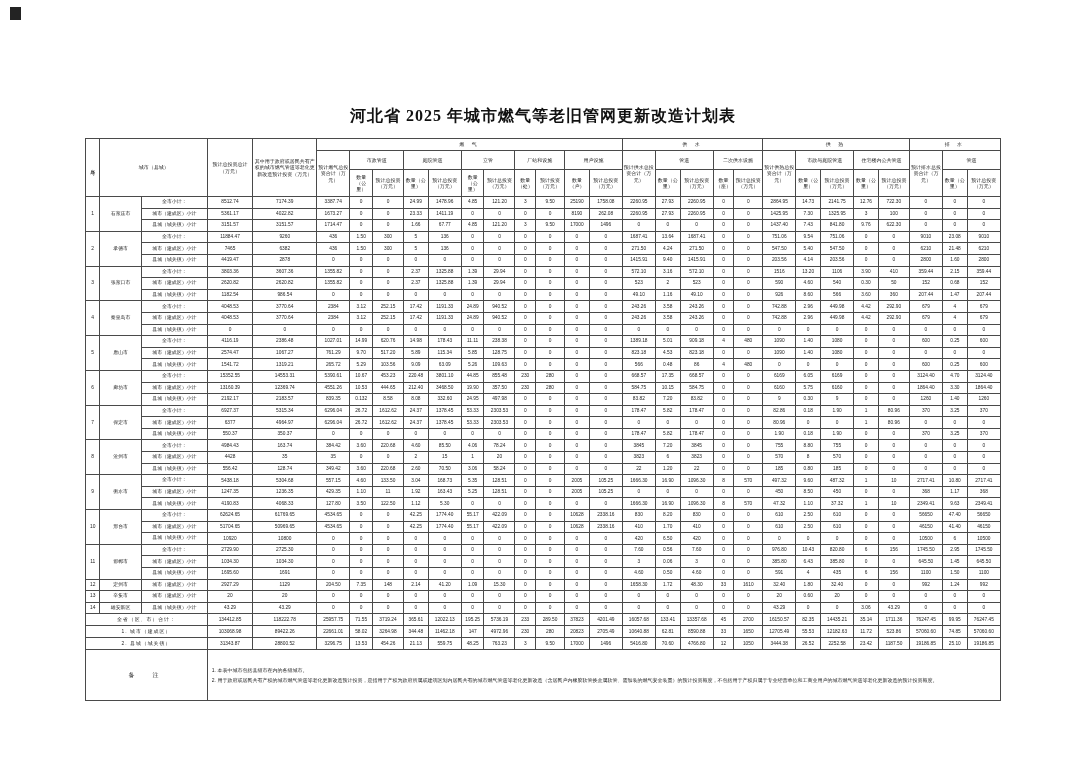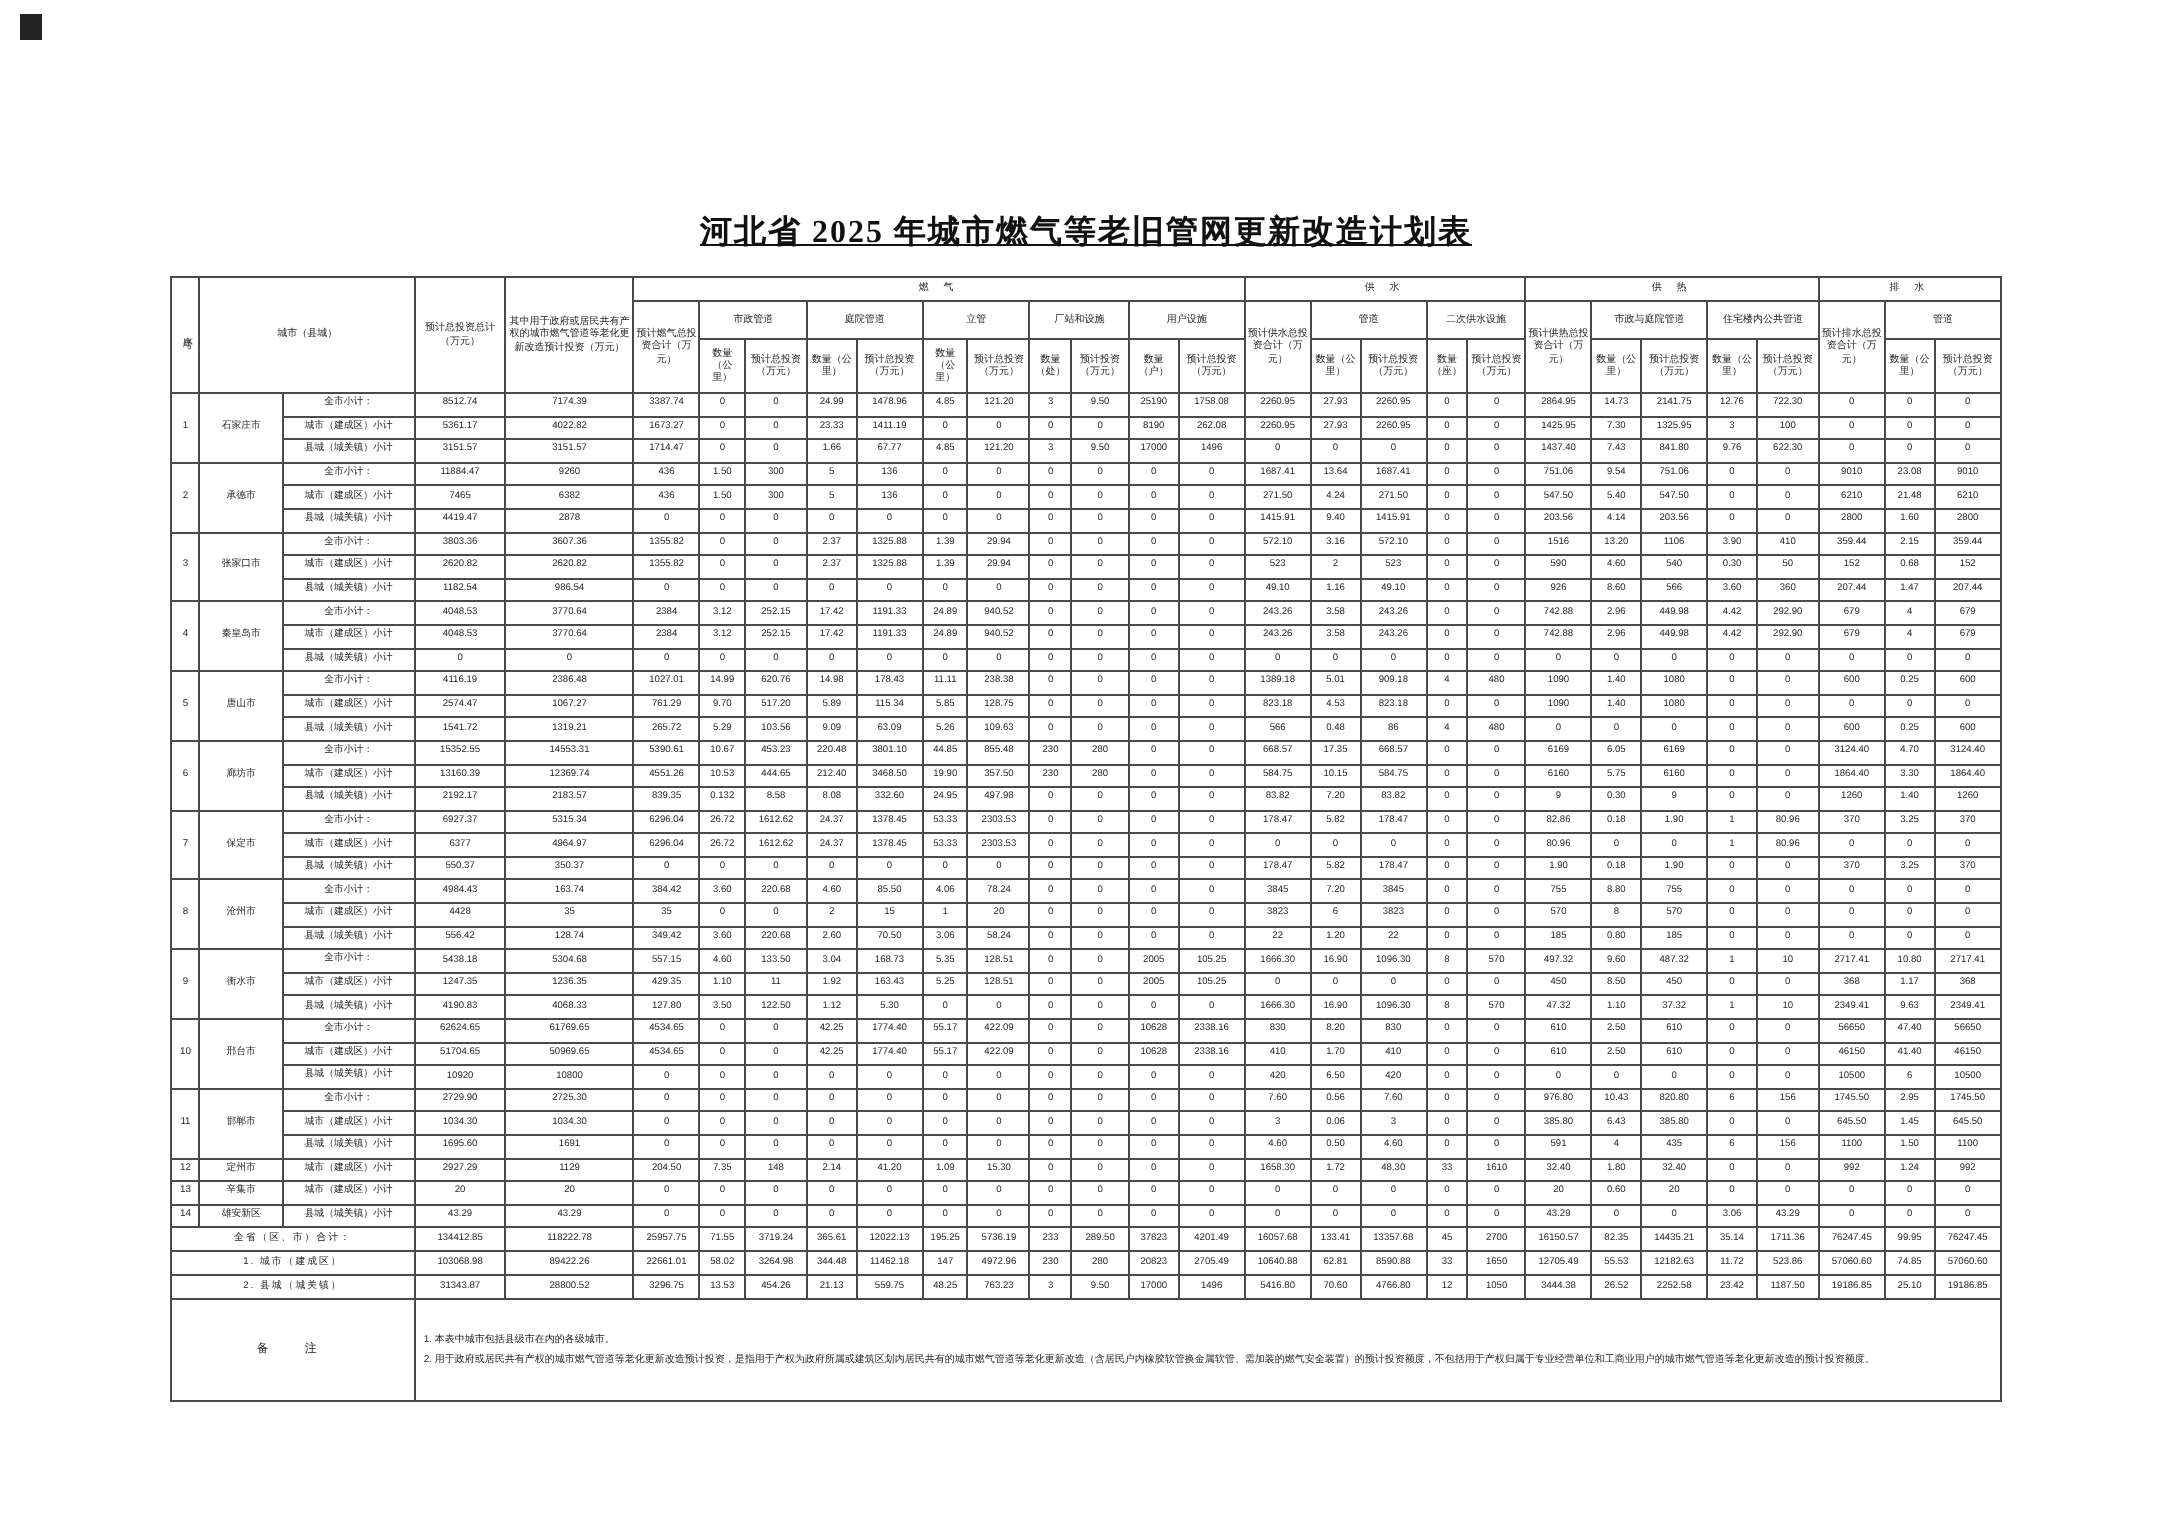--- a/index.html
+++ b/index.html
@@ -1,20 +1,20 @@
 <!DOCTYPE html>
 <html><head>
 <meta charset="utf-8">
 <style>
   html,body{margin:0;padding:0;}
   body{width:1080px;height:764px;background:#ffffff;position:relative;
        font-family:"Liberation Sans",sans-serif;color:#1c1c1c;}
   .corner-mark{position:absolute;left:10px;top:7px;width:11px;height:13px;background:#232323;}
   .page-title{position:absolute;top:106px;left:85px;width:916px;text-align:center;
-      font-family:"Liberation Serif",serif;font-weight:bold;font-size:16px;letter-spacing:1px;color:#111;text-decoration:underline;}
+      font-family:"Liberation Serif",serif;font-weight:bold;font-size:16px;letter-spacing:1px;color:#111;}
   table.plan{position:absolute;top:138px;left:85px;width:916px;border-collapse:collapse;
       table-layout:fixed;border:1.4px solid #3a3a3a;}
   th,td{border:0.8px solid #4a4a4a;padding:0 1px;font-weight:normal;text-align:center;
       vertical-align:middle;font-size:4.9px;line-height:1.25;color:#242424;overflow:hidden;
       word-break:break-all;}
   thead th{font-size:5px;background:#fff;}
   thead tr.grp th{height:11px;letter-spacing:3px;}
   thead tr.sub th{height:18px;}
   thead tr.unit th{height:26px;}
   .seq-head{writing-mode:vertical-lr;text-orientation:upright;letter-spacing:2px;margin:0 auto;display:inline-block;}

